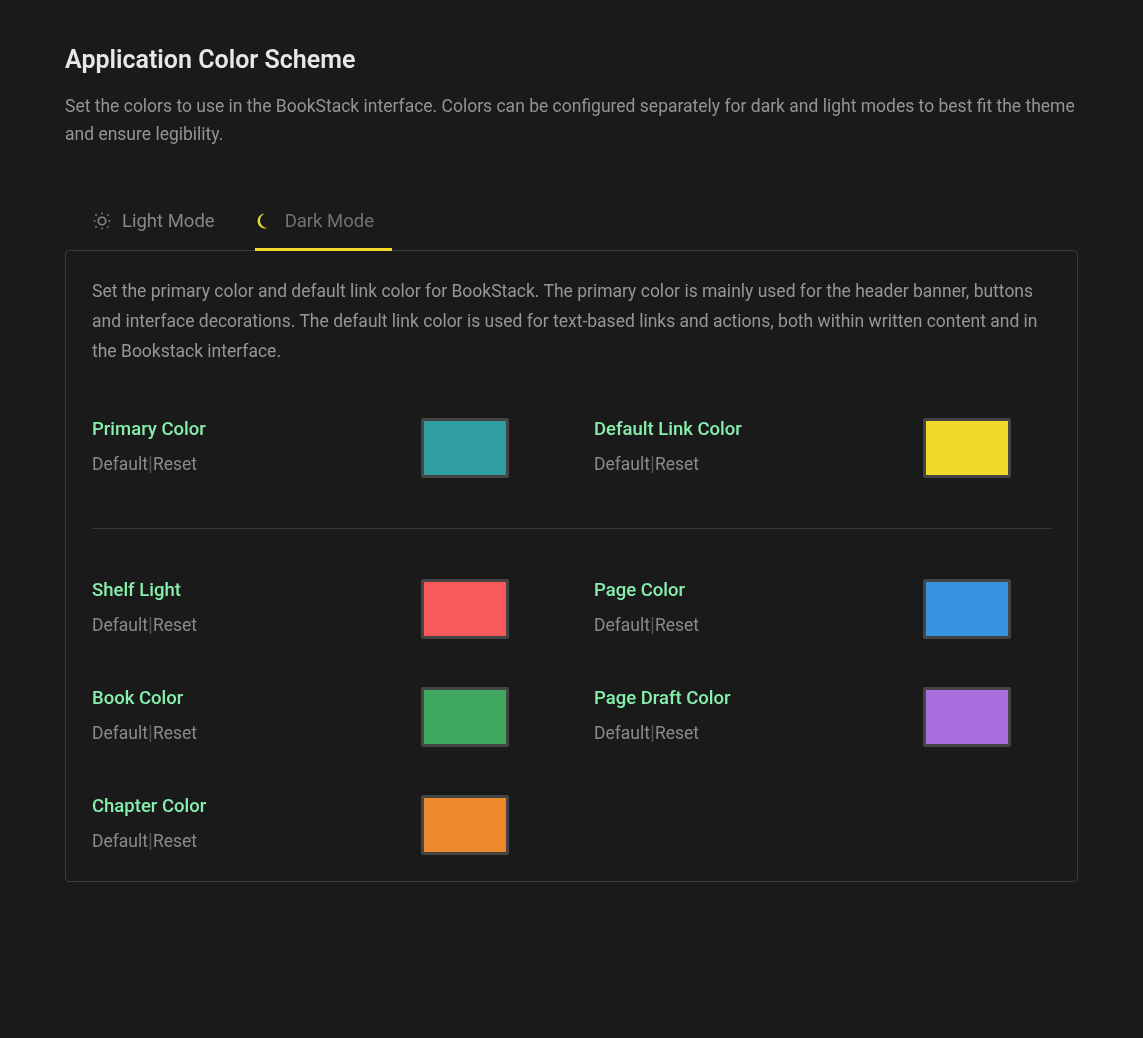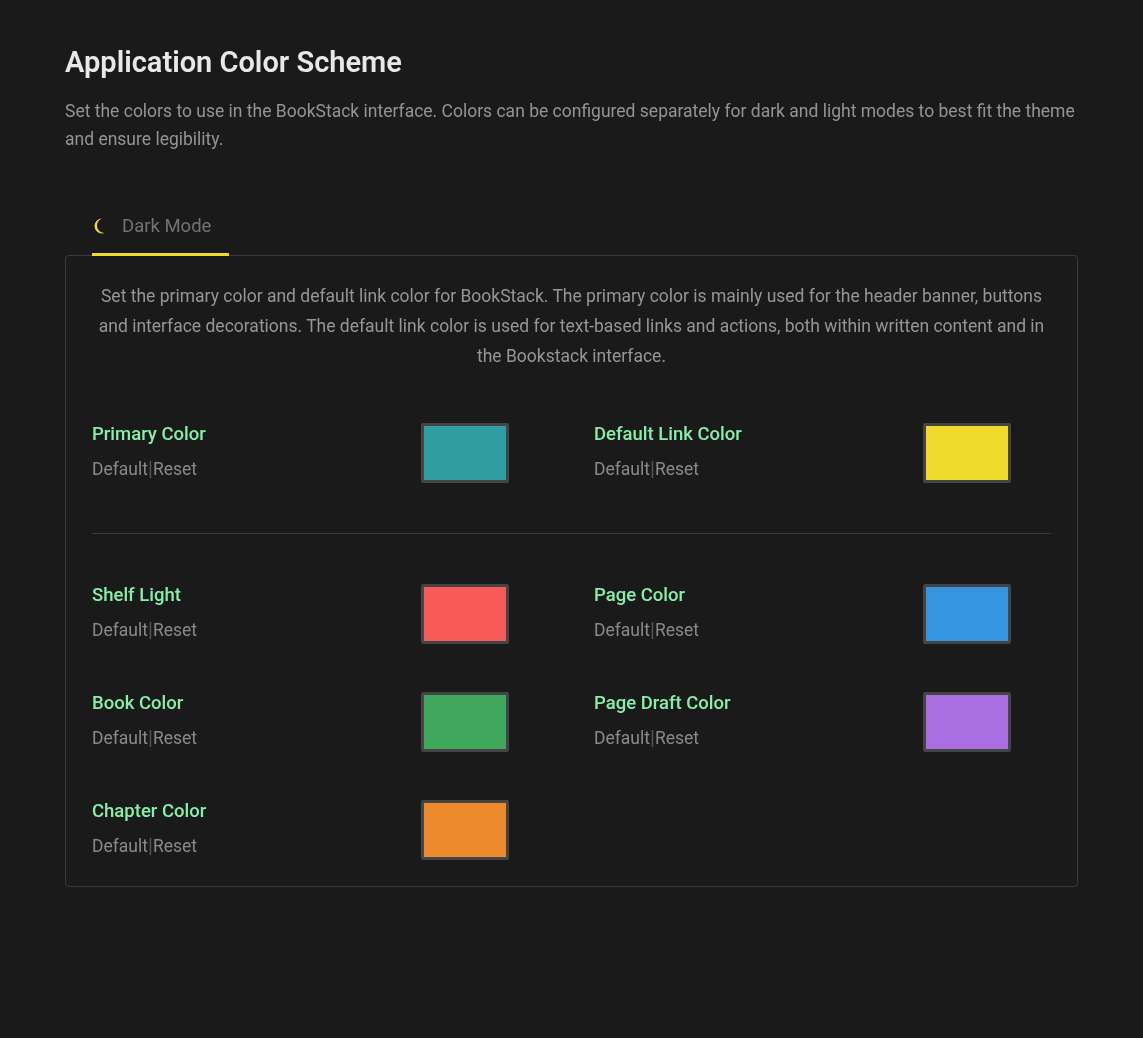--- a/index.html
+++ b/index.html
@@ -10,21 +10,21 @@
     body {
       background: #1a1a1a;
       color: #c7c7c7;
       font-family: -apple-system, BlinkMacSystemFont, "Segoe UI", Roboto, "Helvetica Neue", Arial, sans-serif;
       padding: 45px 65px;
       width: 1143px;
       min-height: 1038px;
     }
     .page-title {
       color: #e8e8e8;
-      font-size: 29px;
+      font-size: 25px;
       font-weight: 600;
       margin-bottom: 18px;
     }
     .page-description {
       color: #949494;
       font-size: 17.5px;
       line-height: 1.6;
       margin-bottom: 50px;
     }
     .tabs {
@@ -61,21 +61,20 @@
       border: 1px solid #3a3a3a;
       border-radius: 4px;
       padding: 26px;
       margin-top: -1px;
     }
     .panel-desc {
       color: #969696;
       font-size: 17.5px;
       line-height: 1.7;
       margin-bottom: 52px;
-      text-align: center;
     }
     .color-grid {
       display: grid;
       grid-template-columns: 1fr 1fr;
       column-gap: 45px;
       row-gap: 48px;
     }
     .color-row {
       display: flex;
       align-items: flex-start;
@@ -122,20 +121,36 @@
       grid-column: 1 / 2;
     }
   </style>
 </head>
 <body>
 
 <h1 class="page-title">Application Color Scheme</h1>
 <p class="page-description">Set the colors to use in the BookStack interface. Colors can be configured separately for dark and light modes to best fit the theme and ensure legibility.</p>
 
 <div class="tabs">
+  <div class="tab">
+    <span class="tab-icon">
+      <svg viewBox="0 0 24 24" fill="none" stroke="#868686" stroke-width="2">
+        <circle cx="12" cy="12" r="4.5"></circle>
+        <line x1="12" y1="2" x2="12" y2="4"></line>
+        <line x1="12" y1="20" x2="12" y2="22"></line>
+        <line x1="4.2" y1="4.2" x2="5.6" y2="5.6"></line>
+        <line x1="18.4" y1="18.4" x2="19.8" y2="19.8"></line>
+        <line x1="2" y1="12" x2="4" y2="12"></line>
+        <line x1="20" y1="12" x2="22" y2="12"></line>
+        <line x1="4.2" y1="19.8" x2="5.6" y2="18.4"></line>
+        <line x1="18.4" y1="5.6" x2="19.8" y2="4.2"></line>
+      </svg>
+    </span>
+    <span>Light Mode</span>
+  </div>
   <div class="tab active">
     <span class="tab-icon">
       <svg viewBox="0 0 24 24" fill="#f0db2c">
         <path d="M12 3a9 9 0 0 0 0 18c1 0 2-.2 2.9-.5A9 9 0 0 1 12 3z"></path>
       </svg>
     </span>
     <span>Dark Mode</span>
   </div>
 </div>
 

